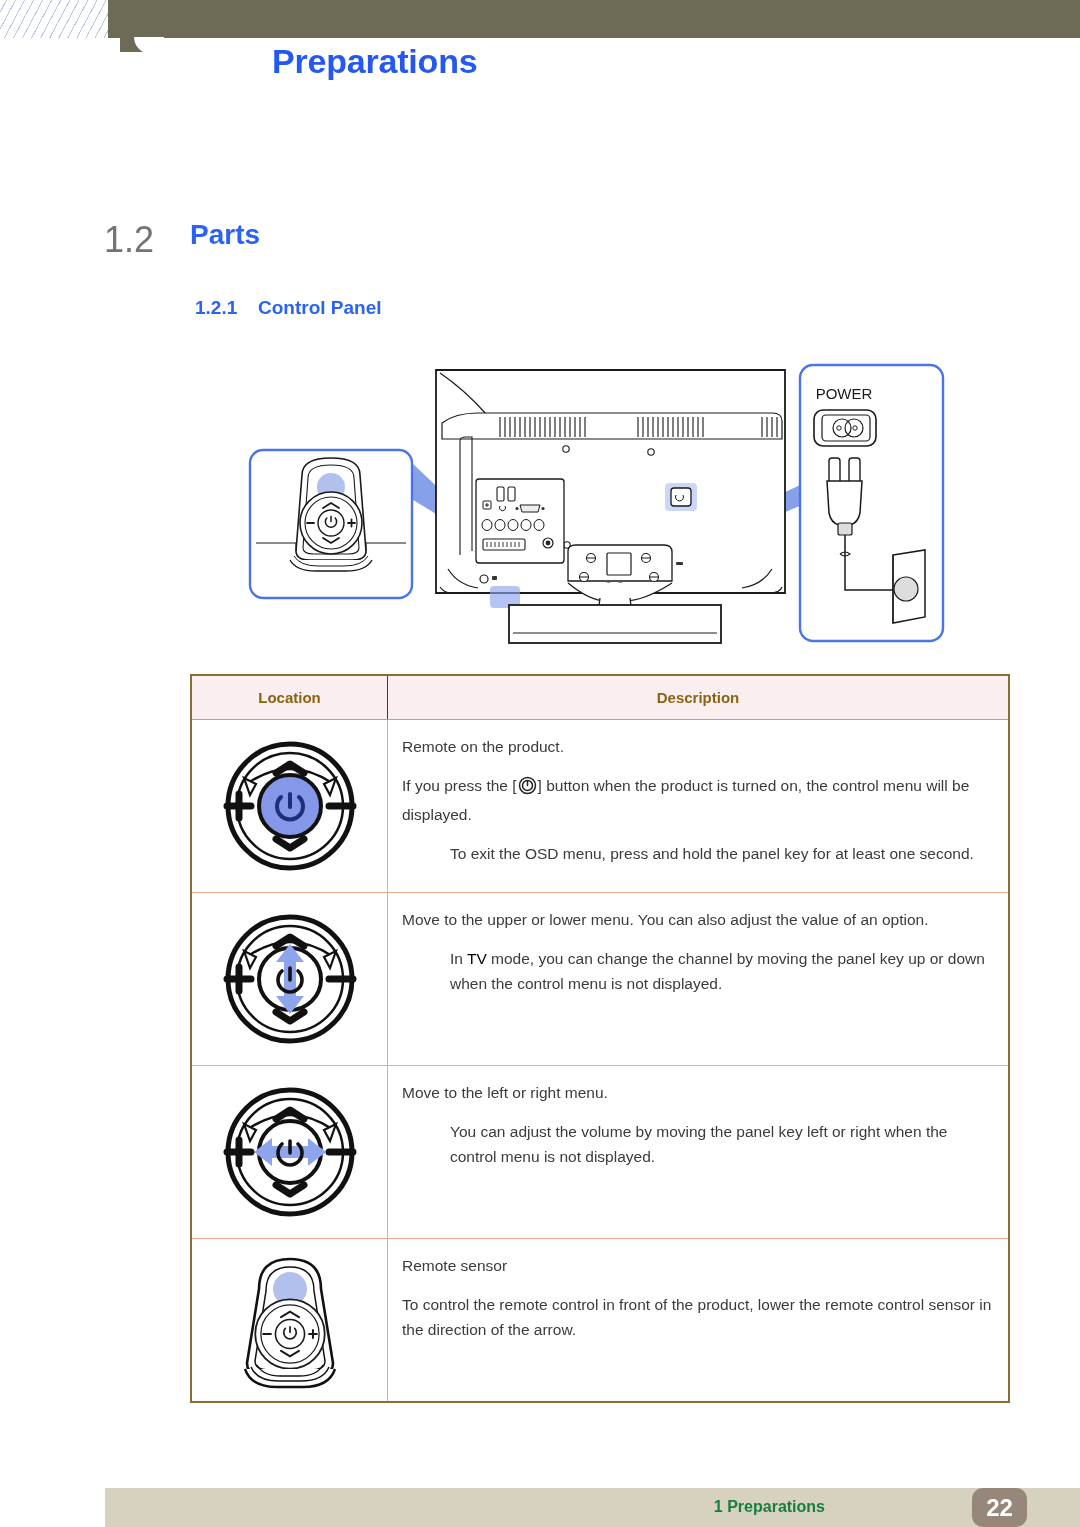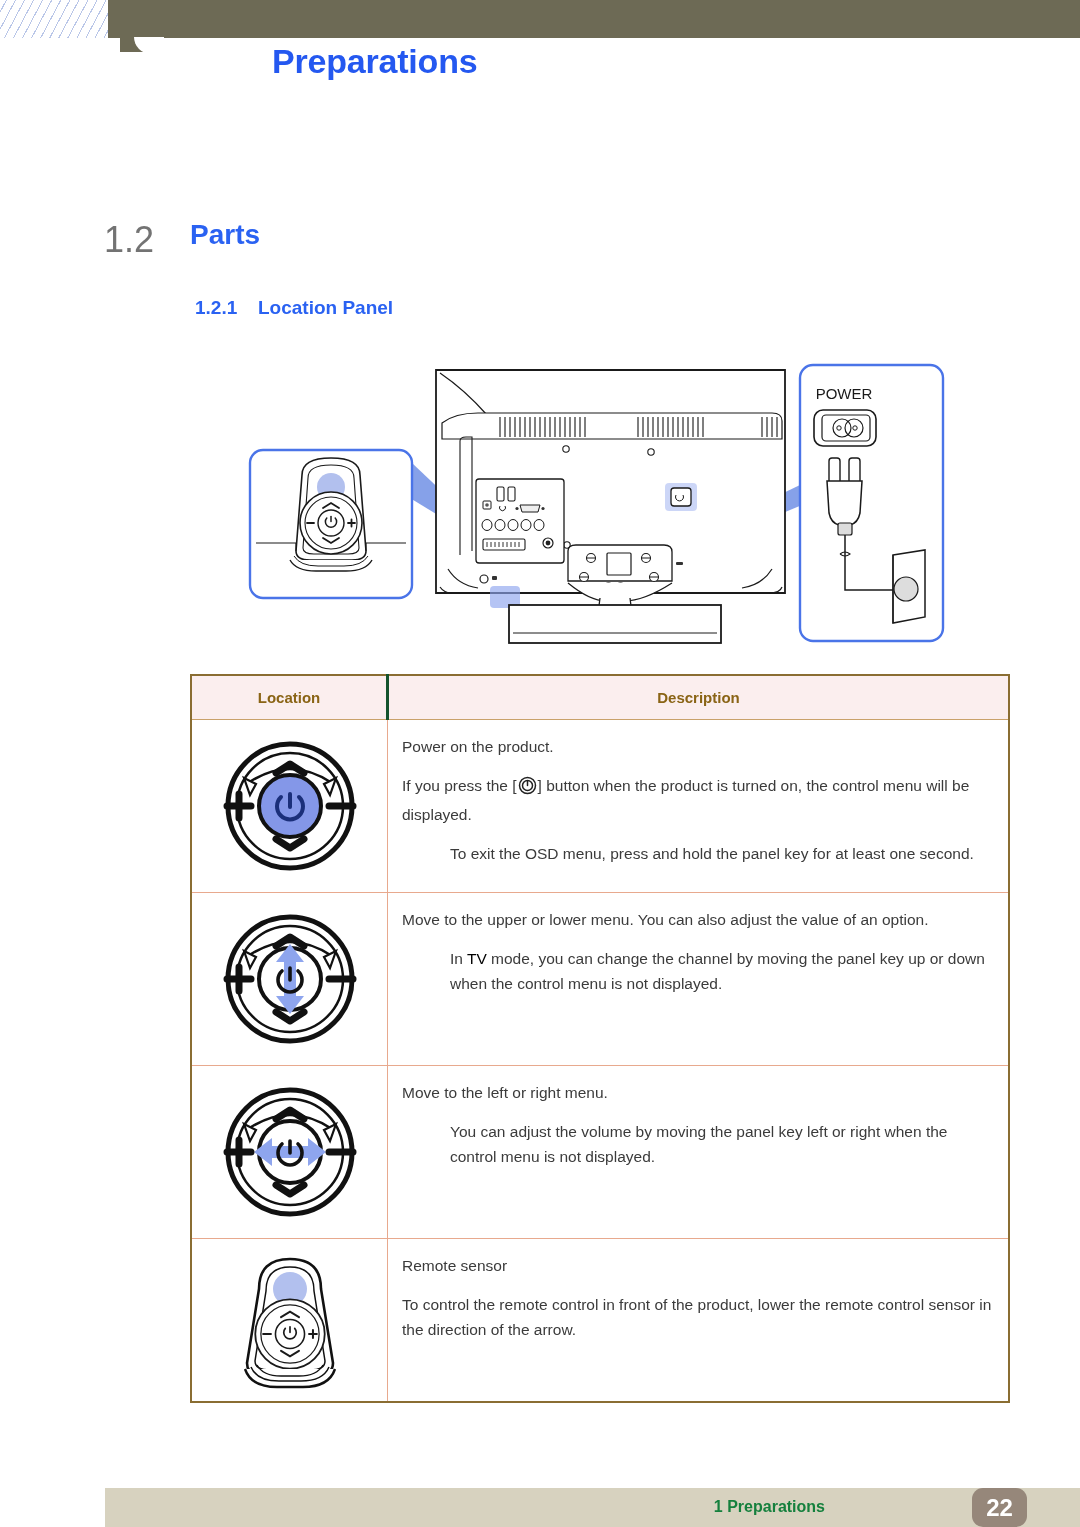--- a/index.html
+++ b/index.html
@@ -105,21 +105,21 @@
     width: 820px;
     border-collapse: collapse;
     border: 2px solid #8a6d32;
   }
   #parts-table th {
     background: #fbeeee;
     color: #8a6415;
     font-size: 15px;
     font-weight: bold;
     padding: 13px 0;
-    border-right: 3px solid #14532d;
+    border-right: 1px solid #14532d;
     border-bottom: 1px solid #c9a16a;
   }
   #parts-table th:last-child { border-right: none; }
   #parts-table td {
     border-right: 1px solid #e8a98e;
     border-bottom: 1px solid #e8a98e;
     vertical-align: top;
   }
   #parts-table td:last-child { border-right: none; }
   #parts-table tr:last-child td { border-bottom: none; }
@@ -179,21 +179,21 @@
 <div id="header-band">
   <div class="hatch"></div>
   <div class="olive-bar"></div>
 </div>
 <div class="olive-notch"></div>
 <div id="header-title">Preparations</div>
 
 <div id="section-number">1.2</div>
 <div id="section-title">Parts</div>
 <div id="subsection-number">1.2.1</div>
-<div id="subsection-title">Location Panel</div>
+<div id="subsection-title">Control Panel</div>
 
 <div id="figure">
 <svg width="1080" height="300" viewBox="0 0 1080 300" xmlns="http://www.w3.org/2000/svg">
   <defs>
     <g id="mini-joystick">
       <circle cx="0" cy="0" r="31" fill="#fff" stroke="#1a1a1a" stroke-width="1.6"></circle>
       <circle cx="0" cy="0" r="26" fill="#fff" stroke="#1a1a1a" stroke-width="1.1"></circle>
       <circle cx="0" cy="0" r="13" fill="#fff" stroke="#1a1a1a" stroke-width="1.4"></circle>
       <path d="M-8,-15 L0,-20 L8,-15" fill="none" stroke="#1a1a1a" stroke-width="1.8" stroke-linecap="round"></path>
       <path d="M-8,15 L0,20 L8,15" fill="none" stroke="#1a1a1a" stroke-width="1.8" stroke-linecap="round"></path>
@@ -402,21 +402,21 @@
             <path d="M80,63 L80,76" stroke="#1b2f7a" stroke-width="4" stroke-linecap="round"></path>
             <path d="M71,66 A13,13 0 1 0 89,66" fill="none" stroke="#1b2f7a" stroke-width="4" stroke-linecap="round"></path>
             <path d="M66,42 L80,33 L94,42" fill="none" stroke="#111" stroke-width="7" stroke-linecap="round" stroke-linejoin="round"></path>
             <path d="M66,108 L80,117 L94,108" fill="none" stroke="#111" stroke-width="7" stroke-linecap="round" stroke-linejoin="round"></path>
             <path d="M17,75 L41,75 M29,63 L29,87" stroke="#111" stroke-width="7" stroke-linecap="round"></path>
             <path d="M119,75 L143,75" stroke="#111" stroke-width="7" stroke-linecap="round"></path>
           </svg>
         </div>
       </td>
       <td class="col-desc">
-        <p class="desc-line">Power on the product.</p>
+        <p class="desc-line">Remote on the product.</p>
         <p class="desc-line"><span>If you press the [</span><span class="inline-power"><svg width="19" height="19" viewBox="0 0 19 19">
                 <circle cx="9.5" cy="9.5" r="8" fill="#fff" stroke="#222" stroke-width="1.5"></circle>
                 <circle cx="9.5" cy="9.5" r="5" fill="#fff" stroke="#222" stroke-width="1.5"></circle>
                 <path d="M9.5,5 L9.5,9.5" stroke="#222" stroke-width="1.5" stroke-linecap="round"></path>
               </svg></span><span>] button when the product is turned on, the control menu will be displayed.</span></p>
         <p class="desc-line desc-indent">To exit the OSD menu, press and hold the panel key for at least one second.</p>
       </td>
     </tr>
 
     <tr>

